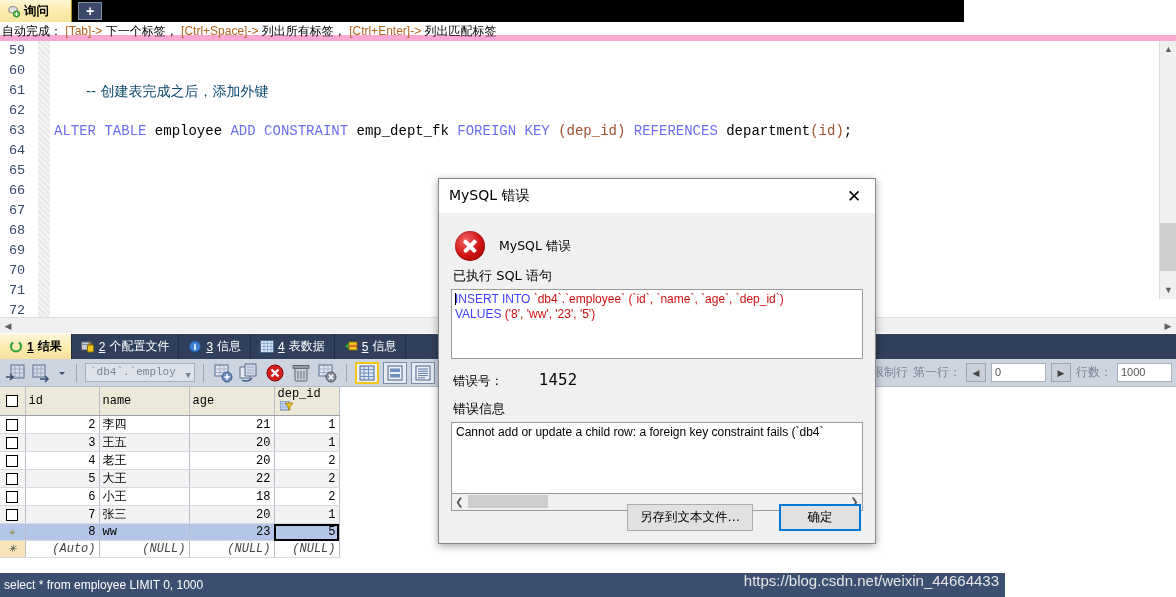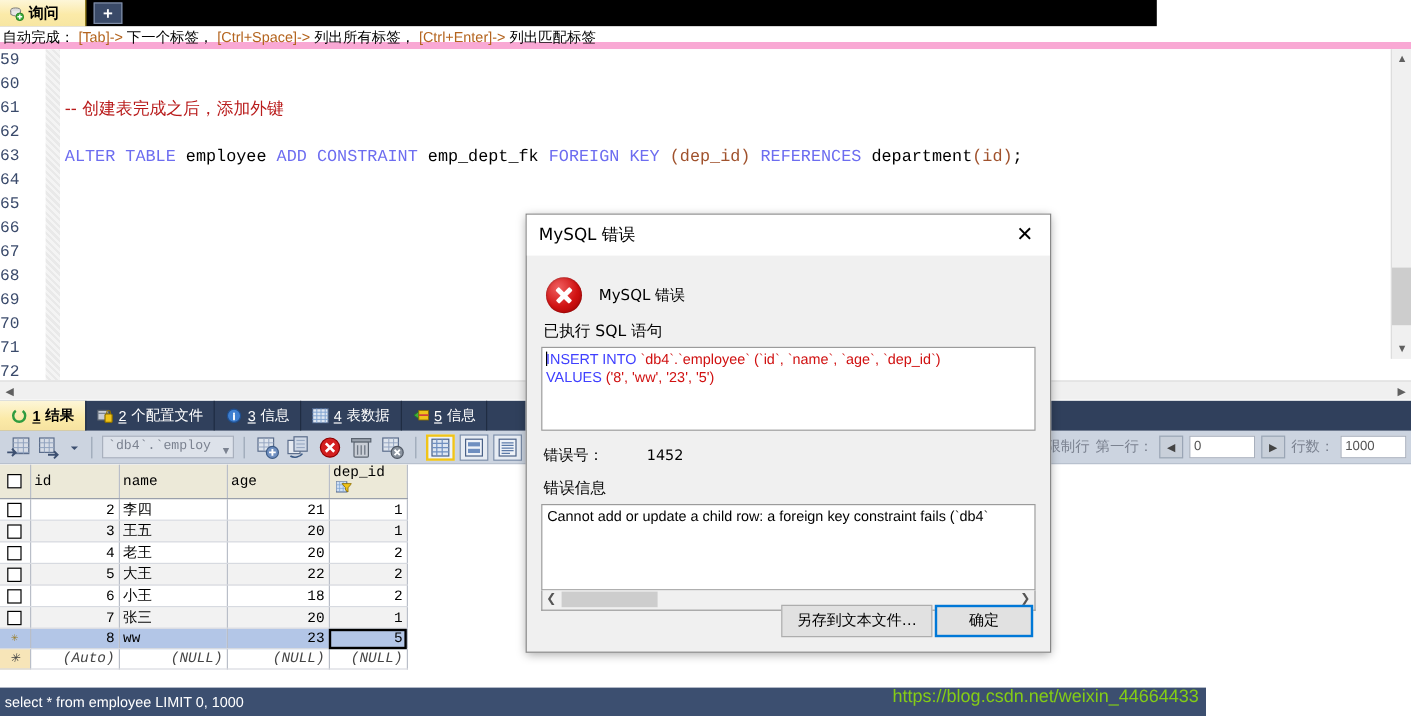--- a/index.html
+++ b/index.html
@@ -47,35 +47,35 @@
 
   
   .editor {
     position: absolute; left: 0; top: 41px; width: 1176px; height: 276px;
     background: #fff; overflow: hidden;
   }
   .gutter {
     position: absolute; left: 0; top: 0; width: 38px; height: 276px;
     background: #fff; color: #3a4a6b;
     font-family: "Liberation Mono", monospace; font-size: 13.5px;
-    text-align: left; padding-right: 4px;
+    text-align: center; padding-right: 4px;
   }
   .gutter div { height: 20px; line-height: 20px; }
   .gutter-strip {
     position: absolute; left: 38px; top: 0; width: 12px; height: 276px;
     background: repeating-linear-gradient(45deg,#f4f4f4 0 2px,#e9e9e9 2px 4px);
   }
   .codearea {
     position: absolute; left: 50px; top: 0; right: 0; height: 276px;
     font-family: "Liberation Mono", monospace; font-size: 14px;
   }
   .codearea .ln { height: 20px; line-height: 20px; white-space: pre; padding-left: 4px; }
   .kw { color: #6d6df0; }
   .ident { color: #000; }
-  .cmt { color: #b91c1c; }
+  .cmt { color: #0c4a6e; margin-left: 32px; }
   .punc { color: #a0522d; }
   .cn { font-family: "DejaVu Sans", sans-serif; font-size: 14px; }
 
   
   .vscroll {
     position: absolute; right: 0; top: 41px; width: 17px; height: 258px;
     background: #f0f0f0; border-left: 1px solid #ddd;
   }
   .vscroll .arr {
     width: 17px; height: 17px; background: #f0f0f0; color: #606060;
@@ -182,21 +182,21 @@
   .filtericon { display:inline-block; width:13px; height:11px; vertical-align:-1px; margin-left:2px;}
 
   
   .statusbar {
     position: absolute; left: 0; bottom: 0; width: 1005px; height: 24px;
     background: #3c4f70; color: #fff; font-size: 12px;
     line-height: 24px; padding-left: 4px; overflow:hidden;
   }
   .watermark {
     position: absolute; right: 6px; top: -4px;
-    color: #84cc16; font-size: 15px; white-space: nowrap;
+    color: #e5e5e5; font-size: 15px; white-space: nowrap;
   }
   .savedwarn {
     position: absolute; right: 4px; bottom: 1px;
     color: #ffe000; font-size: 12px; text-decoration: underline;
     white-space: nowrap;
   }
 
   
   .dlg {
     position: absolute; left: 438px; top: 178px; width: 438px; height: 366px;
@@ -240,42 +240,42 @@
   .sqlbox .r { color: #d01010; }
   .sqlbox .cursor {
     display:inline-block; width:1px; height:12px; background:#000;
     vertical-align:-2px; margin-right:-1px;
   }
   .errnum-row {
     display: flex; align-items: baseline; margin: 12px 0 10px 2px;
     font-family: "DejaVu Sans", sans-serif; font-size: 12.5px;
   }
   .errnum-row .lbl { width: 86px; }
-  .errnum-row .val { font-size: 12px; }
+  .errnum-row .val { font-size: 15px; }
   .msgbox {
     height: 72px; background: #fff; border: 1px solid #9b9b9b;
     font-size: 12px; padding: 2px 4px; line-height: 15px;
     overflow: hidden; white-space: pre;
   }
   .msg-hscroll {
     height: 17px; background: #f0f0f0; border: 1px solid #9b9b9b; border-top: none;
     position: relative;
   }
   .msg-hscroll .arr {
     position: absolute; top: 0; width: 15px; height: 15px;
     font-size: 10px; text-align: center; line-height: 15px; color: #555;
   }
   .msg-hscroll .thumb {
     position: absolute; left: 16px; top: 1px; width: 80px; height: 13px;
     background: #cdcdcd;
   }
   .dlg-footer {
     position: absolute; bottom: 0; left: 0; width: 100%; height: 52px;
     display: flex; align-items: center; justify-content: flex-end;
-    gap: 2px; padding-right: 14px;
+    gap: 26px; padding-right: 14px;
   }
   .btn {
     height: 27px; min-width: 72px; padding: 0 12px;
     background: #e1e1e1; border: 1px solid #adadad;
     font-family: "DejaVu Sans", sans-serif; font-size: 12.5px; color: #000;
     display: flex; align-items: center; justify-content: center;
   }
   .btn.primary { border: 2px solid #0078d7; background: #e1e1e1; min-width: 82px; }
 </style>
 </head>

